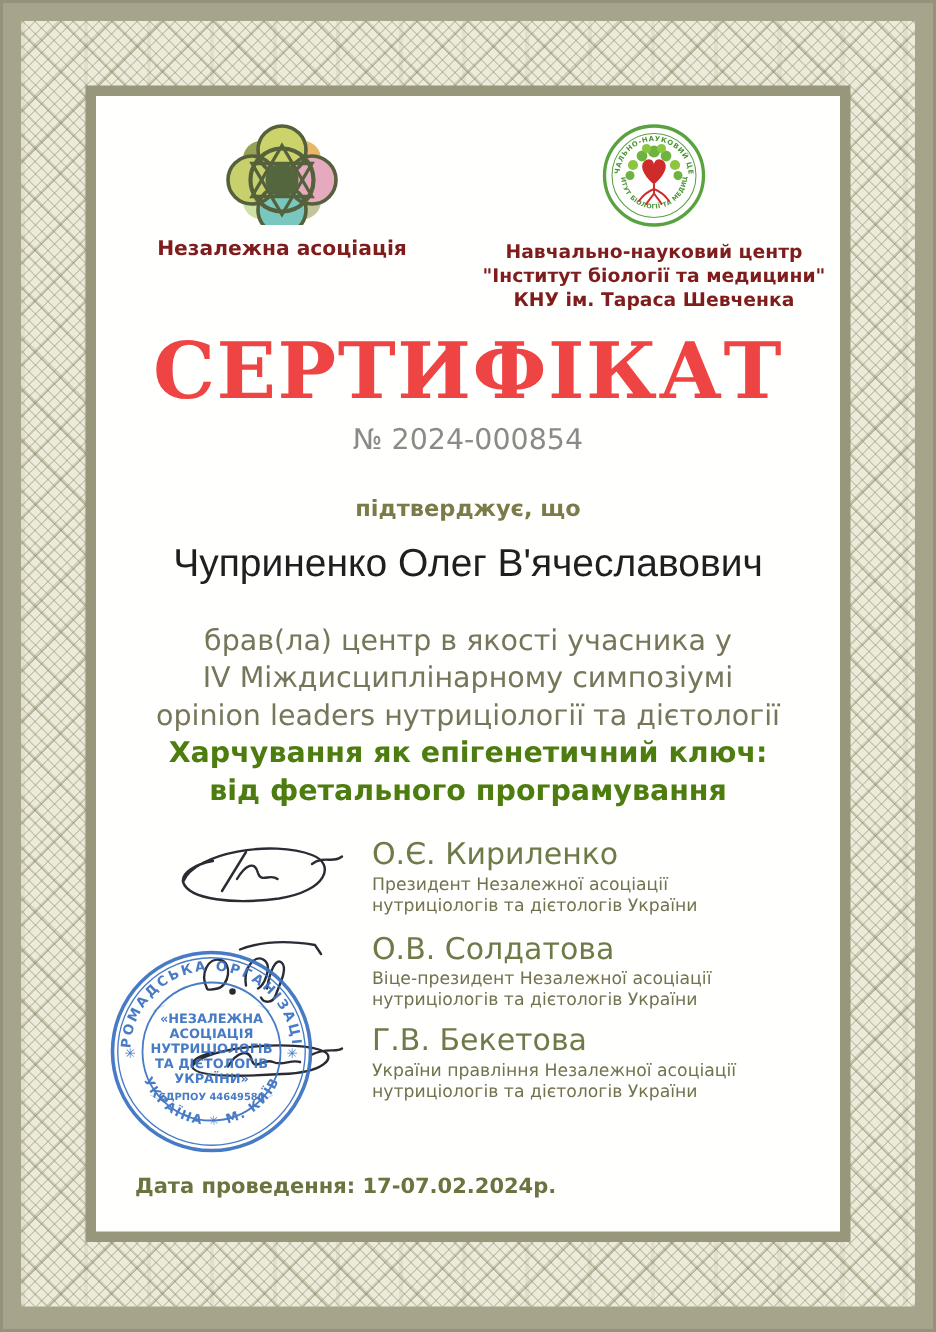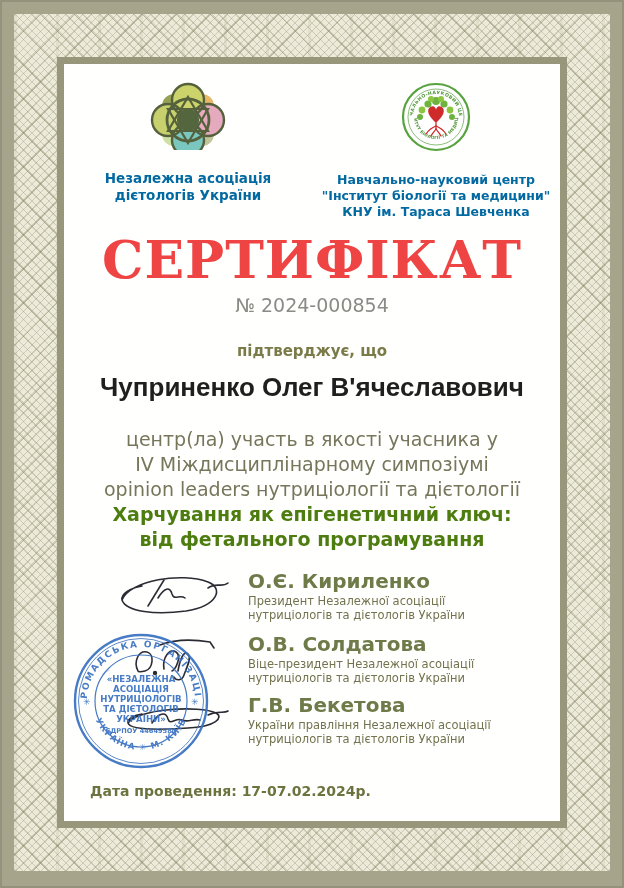--- a/index.html
+++ b/index.html
@@ -30,41 +30,41 @@
     background:#98967b;padding:7px;
   }
   .content{
     width:100%;height:100%;box-sizing:border-box;
     background:#fffffe;position:relative;
     padding-top:10px;text-align:center;
   }
   
   .logos-row{display:flex;margin-top:8px;}
   .org{width:50%;display:flex;flex-direction:column;align-items:center;}
-  .org-caption{font-weight:bold;color:#0369a1;line-height:1.26;margin-top:16px;}
+  .org-caption{font-weight:bold;color:#7f1d1d;line-height:1.26;margin-top:4px;}
   .org-left .org-caption{font-size:13.5px;}
   .org-right .org-caption{font-size:12.5px;}
   
   .title{
     font-family:"DejaVu Serif","Liberation Serif",serif;
     font-weight:bold;font-size:52px;color:#ef4444;
     letter-spacing:1px;margin-top:14px;line-height:1.05;
   }
   .number{font-size:19px;color:#8b8b86;margin-top:6px;}
   .confirms{font-size:15px;font-weight:bold;color:#7b7b4a;margin-top:26px;}
-  .recipient{font-size:26px;color:#1f1f1f;margin-top:12px;font-family:"Liberation Sans","DejaVu Sans",sans-serif;font-weight:bold;}
+  .recipient{font-size:26px;color:#1f1f1f;margin-top:12px;font-family:"Liberation Sans","DejaVu Sans",sans-serif;}
   
   .body-text{margin-top:24px;font-size:19px;line-height:1.32;color:#77765b;}
   .body-text .bold-line{font-weight:bold;color:#4d7c0f;}
   
   .sign-area{margin-top:16px;display:flex;flex-direction:column;gap:9px;}
   .sign-row{display:flex;align-items:center;width:448px;margin-left:auto;margin-right:6px;}
   .sig-wrap{width:136px;flex:0 0 136px;display:flex;justify-content:center;align-items:center;}
   .sig-text{flex:1;text-align:left;padding-left:6px;}
-  .sig-name{font-size:20px;font-weight:bold;color:#6e7b49;line-height:1.1;}
+  .sig-name{font-size:20px;font-weight:normal;color:#6e7b49;line-height:1.1;}
   .sig-role{font-size:11.5px;color:#73724e;line-height:1.22;margin-top:2px;}
   
   .stamp{position:absolute;left:6px;top:566px;width:142px;height:142px;opacity:.93;}
   
   .date-line{position:absolute;left:26px;bottom:22px;font-size:14px;font-weight:bold;color:#6c733f;text-align:left;}
 </style>
 </head>
 <body>
 
 <div class="page">
@@ -90,21 +90,20 @@
                   <circle cx="38" cy="58" r="16" fill="none" stroke="#55613c" stroke-width="2.4"></circle>
                   <circle cx="18" cy="38" r="16" fill="none" stroke="#55613c" stroke-width="2.4"></circle>
                   <circle cx="38" cy="38" r="21" fill="none" stroke="#55613c" stroke-width="2.8"></circle>
                   <polygon points="38,15 58,49 18,49" fill="none" stroke="#55613c" stroke-width="2.2"></polygon>
                   <polygon points="38,61 58,27 18,27" fill="none" stroke="#55613c" stroke-width="2.2"></polygon>
                   <circle cx="38" cy="38" r="11" fill="#54663e"></circle>
                 </svg>
               </span>
               <div class="org-caption">
                 <div>Незалежна асоціація</div>
-                <div>дієтологів України</div>
               </div>
             </div>
             <div class="org org-right">
               <span>
                 <svg width="70" height="70" viewBox="0 0 70 70">
                   <circle cx="35" cy="35" r="33" fill="#ffffff" stroke="#58a23f" stroke-width="2.2"></circle>
                   <circle cx="35" cy="35" r="28" fill="none" stroke="#58a23f" stroke-width="0.7"></circle>
                   <defs>
                     <path id="arcTop" d="M 12,35 A 23,23 0 0 1 58,35" fill="none"></path>
                     <path id="arcBot" d="M 13,35 A 22,22 0 0 0 57,35" fill="none"></path>
@@ -143,21 +142,21 @@
               </div>
             </div>
           </div>
 
           <div class="title">СЕРТИФІКАТ</div>
           <div class="number">№ 2024-000854</div>
           <div class="confirms">підтверджує, що</div>
           <div class="recipient">Чуприненко Олег В'ячеславович</div>
 
           <div class="body-text">
-            <div>центр(ла) участь в якості учасника у</div>
+            <div>брав(ла) центр в якості учасника у</div>
             <div>IV Міждисциплінарному симпозіумі</div>
             <div>opinion leaders нутриціології та дієтології</div>
             <div class="bold-line">Харчування як епігенетичний ключ:</div>
             <div class="bold-line">від фетального програмування</div>
           </div>
 
           <div class="sign-area">
 
             <div class="sign-row">
               <div class="sig-wrap">

